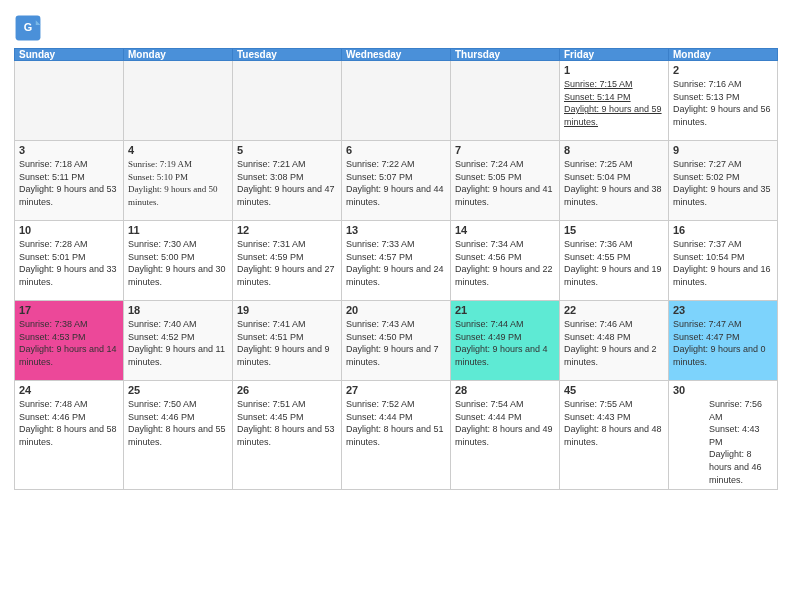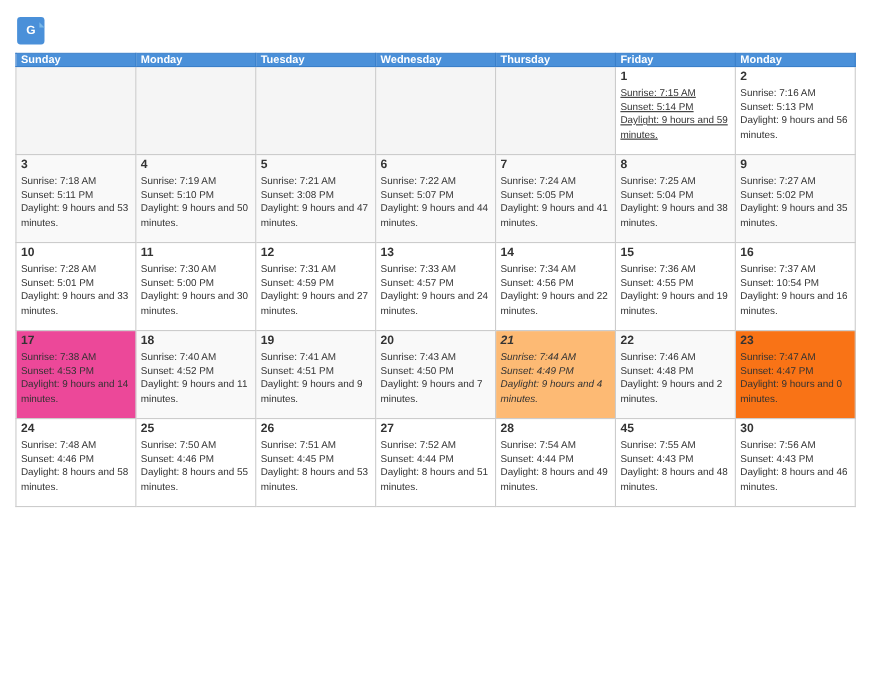--- a/index.html
+++ b/index.html
@@ -150,21 +150,21 @@
         </tr>
         <tr>
           <td style="background: rgb(249, 249, 249);">
             <span class="day-num">3</span>
             <div class="day-info" style="white-space: pre-line;">Sunrise: 7:18 AM
 Sunset: 5:11 PM
 Daylight: 9 hours and 53 minutes.</div>
           </td>
           <td style="background: rgb(249, 249, 249);">
             <span class="day-num">4</span>
-            <div class="day-info" style="white-space: pre-line;">Sunrise: 7:19 AM
+            <div class="day-info" style="white-space: pre-line; font-family: Liberation Serif, serif;">Sunrise: 7:19 AM
 Sunset: 5:10 PM
 Daylight: 9 hours and 50 minutes.</div>
           </td>
           <td style="background: rgb(249, 249, 249);">
             <span class="day-num">5</span>
             <div class="day-info" style="white-space: pre-line;">Sunrise: 7:21 AM
 Sunset: 3:08 PM
 Daylight: 9 hours and 47 minutes.</div>
           </td>
           <td style="background: rgb(249, 249, 249);">
@@ -254,33 +254,33 @@
             <div class="day-info" style="white-space: pre-line;">Sunrise: 7:41 AM
 Sunset: 4:51 PM
 Daylight: 9 hours and 9 minutes.</div>
           </td>
           <td style="background: rgb(249, 249, 249);">
             <span class="day-num">20</span>
             <div class="day-info" style="white-space: pre-line;">Sunrise: 7:43 AM
 Sunset: 4:50 PM
 Daylight: 9 hours and 7 minutes.</div>
           </td>
-          <td style="background: #fdba74; font-style: italic;">
+          <td style="background: #5eead4;">
             <span class="day-num">21</span>
             <div class="day-info" style="white-space: pre-line;">Sunrise: 7:44 AM
 Sunset: 4:49 PM
 Daylight: 9 hours and 4 minutes.</div>
           </td>
           <td style="background: rgb(249, 249, 249);">
             <span class="day-num">22</span>
             <div class="day-info" style="white-space: pre-line;">Sunrise: 7:46 AM
 Sunset: 4:48 PM
 Daylight: 9 hours and 2 minutes.</div>
           </td>
-          <td style="background: #f97316;">
+          <td style="background: #7dd3fc;">
             <span class="day-num">23</span>
             <div class="day-info" style="white-space: pre-line;">Sunrise: 7:47 AM
 Sunset: 4:47 PM
 Daylight: 9 hours and 0 minutes.</div>
           </td>
         </tr>
         <tr>
           <td>
             <span class="day-num">24</span>
             <div class="day-info" style="white-space: pre-line;">Sunrise: 7:48 AM
@@ -312,20 +312,20 @@
 Daylight: 8 hours and 49 minutes.</div>
           </td>
           <td>
             <span class="day-num">45</span>
             <div class="day-info" style="white-space: pre-line;">Sunrise: 7:55 AM
 Sunset: 4:43 PM
 Daylight: 8 hours and 48 minutes.</div>
           </td>
           <td>
             <span class="day-num">30</span>
-            <div class="day-info" style="white-space: pre-line;">Sunrise: 7:56 AM
+            <div class="day-info" style="white-space: pre-line; margin-left: 36px;">Sunrise: 7:56 AM
 Sunset: 4:43 PM
 Daylight: 8 hours and 46 minutes.</div>
           </td>
         </tr>
       </tbody>
   </table>
 </div>
 
 </body></html>

